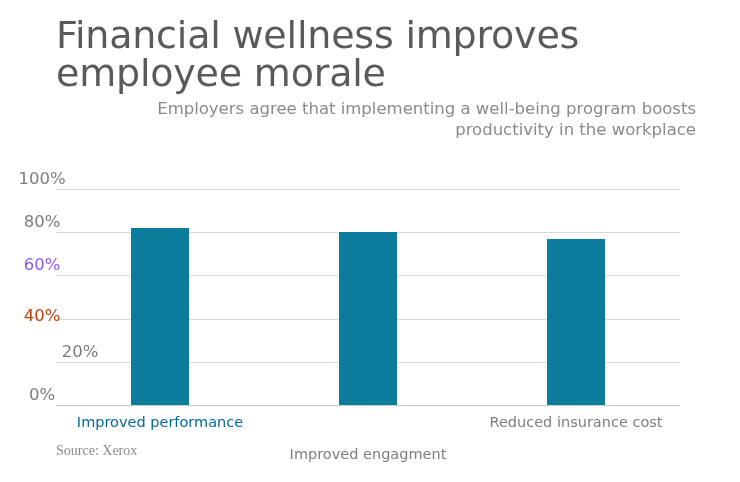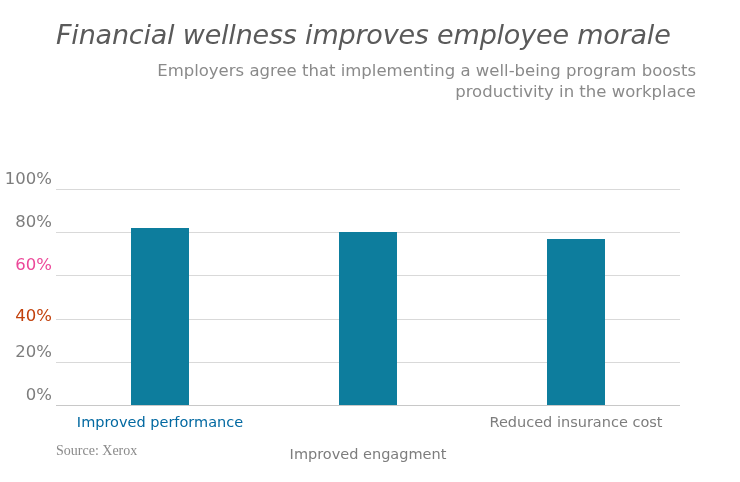--- a/index.html
+++ b/index.html
@@ -22,28 +22,27 @@
   }
 
   
   #header {
     position: absolute;
     left: 56px;
     top: 16px;
     width: 640px;
   }
   #chart-title {
-    font-size: 27px;
+    font-size: 38px;
     line-height: 38px;
     font-weight: 400;
     color: #5a5a5a;
     letter-spacing: -0.2px;
     margin: 0;
     white-space: pre-wrap;
-    font-style: italic;
   }
   #chart-subtitle {
     font-size: 16.5px;
     line-height: 21px;
     font-weight: 400;
     color: #8a8a8a;
     margin: 6px 0 0 0;
     white-space: pre-wrap;
     text-align: right;
   }
@@ -74,22 +73,22 @@
   .gridline.axis-zero {
     background: #c8c8c8;
   }
 
   .ytick-label {
     position: absolute;
     right: 100%;
     margin-right: 0px;
     left: -56px;
     width: 52px;
-    text-align: right;
-    padding-left: 0px;
+    text-align: center;
+    padding-left: 16px;
     font-size: 16.5px;
     color: #7d7d7d;
     white-space: nowrap;
   }
 
   
   #bars-layer {
     position: absolute;
     left: 56px;
     top: 189px;
@@ -149,25 +148,25 @@
     <p id="chart-subtitle">Employers agree that implementing a well-being program boosts productivity in the workplace</p>
   </div>
 
   <div id="plot-wrap">
 
     <div id="plot-area">
 
     <div class="gridline axis-zero" style="top: 216px; background: rgb(200, 200, 200);"></div>
         <div class="ytick-label" style="top: 196px; color: rgb(125, 125, 125);">0%</div>
         <div class="gridline" style="top: 172.8px; background: rgb(217, 217, 217);"></div>
-        <div class="ytick-label" style="top: 152.8px; color: rgb(125, 125, 125);">20%</div>
+        <div class="ytick-label" style="top: 152.8px; color: rgb(125, 125, 125); margin-left: 38px;">20%</div>
         <div class="gridline" style="top: 129.6px; background: rgb(217, 217, 217);"></div>
         <div class="ytick-label" style="top: 117px; color: #c2410c;">40%</div>
         <div class="gridline" style="top: 86.4px; background: rgb(217, 217, 217);"></div>
-        <div class="ytick-label" style="top: 66.4px; color: #ec4899;">60%</div>
+        <div class="ytick-label" style="top: 66.4px; color: #8b5cf6;">60%</div>
         <div class="gridline" style="top: 43.2px; background: rgb(217, 217, 217);"></div>
         <div class="ytick-label" style="top: 23.2px; color: rgb(125, 125, 125);">80%</div>
         <div class="gridline" style="top: 0px; background: rgb(217, 217, 217);"></div>
         <div class="ytick-label" style="top: -20px; color: rgb(125, 125, 125);">100%</div>
       </div>
 
     <div id="bars-layer">
 
     <div class="bar-slot" style="left: 0px; width: 208px;">
           <div class="bar-rect" title="Improved performance: 82%" style="height: 177.12px; background: rgb(13, 125, 157);"></div>

